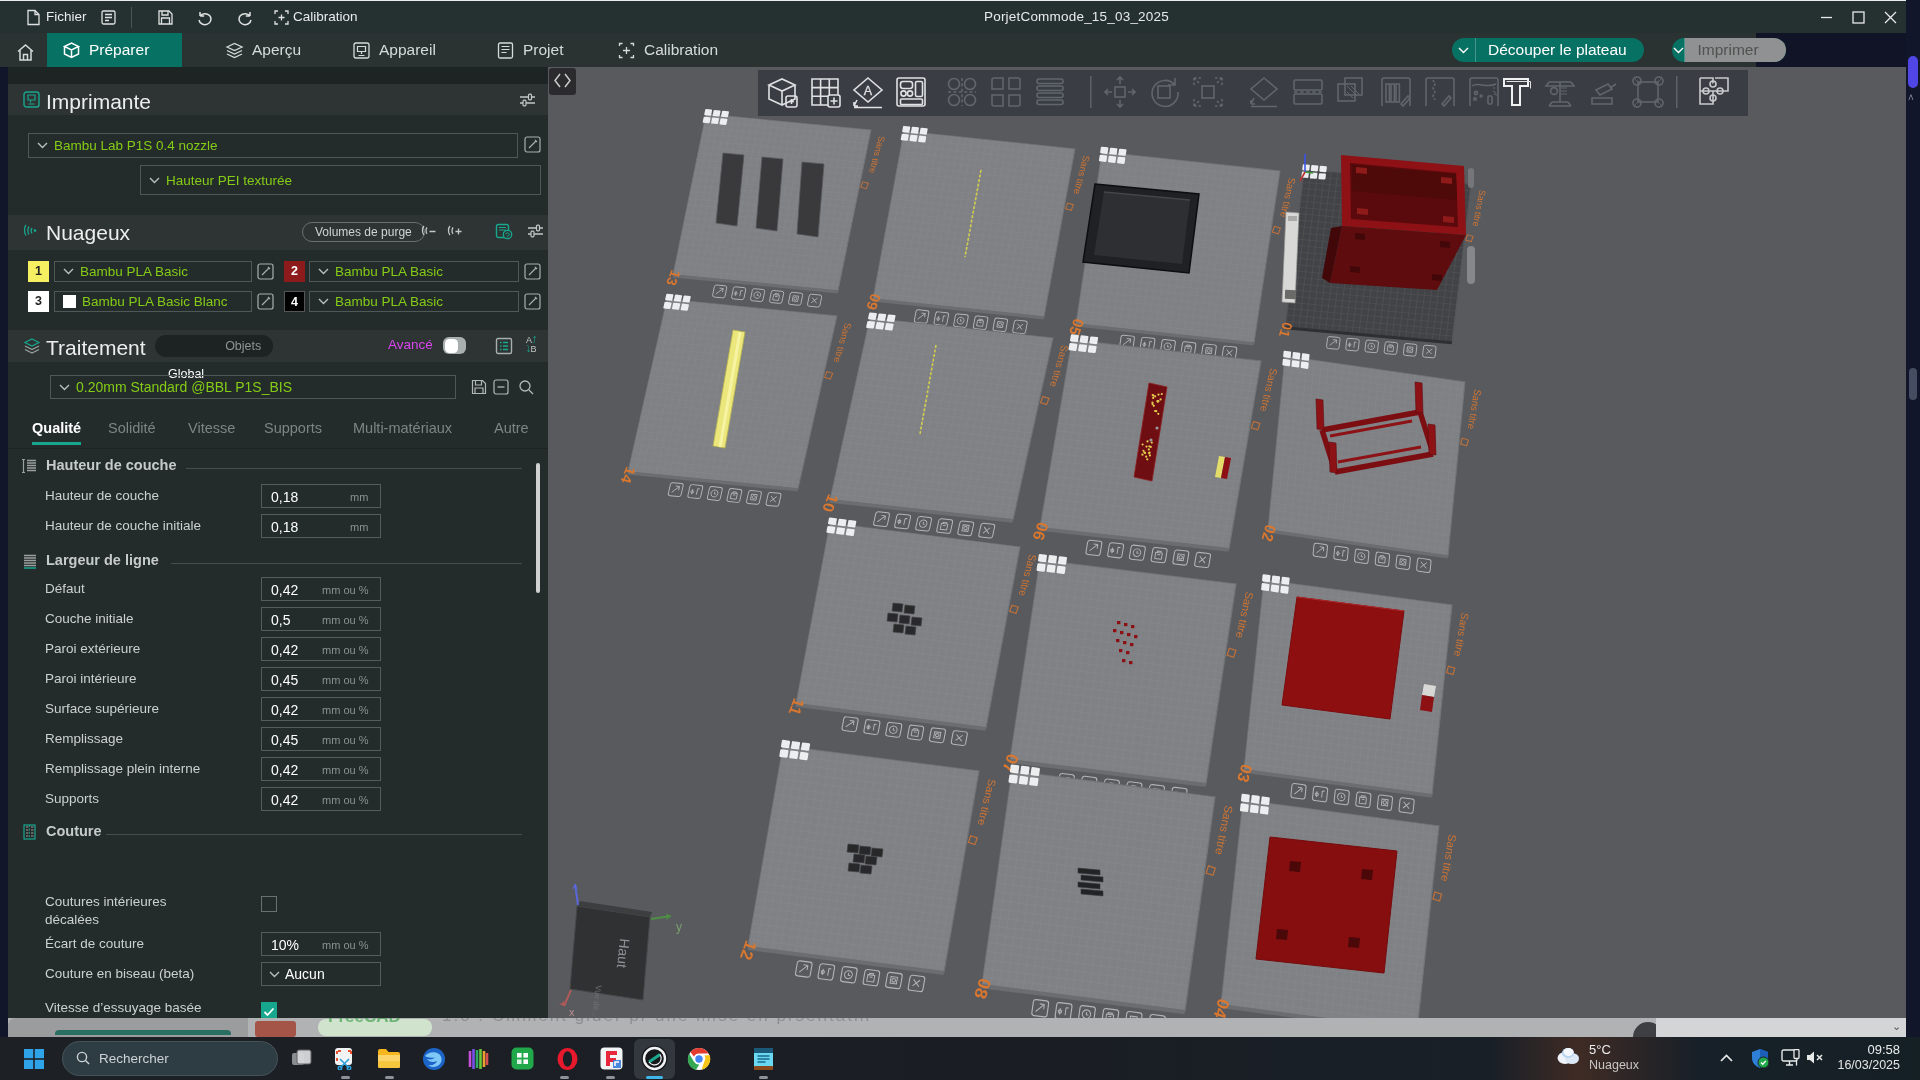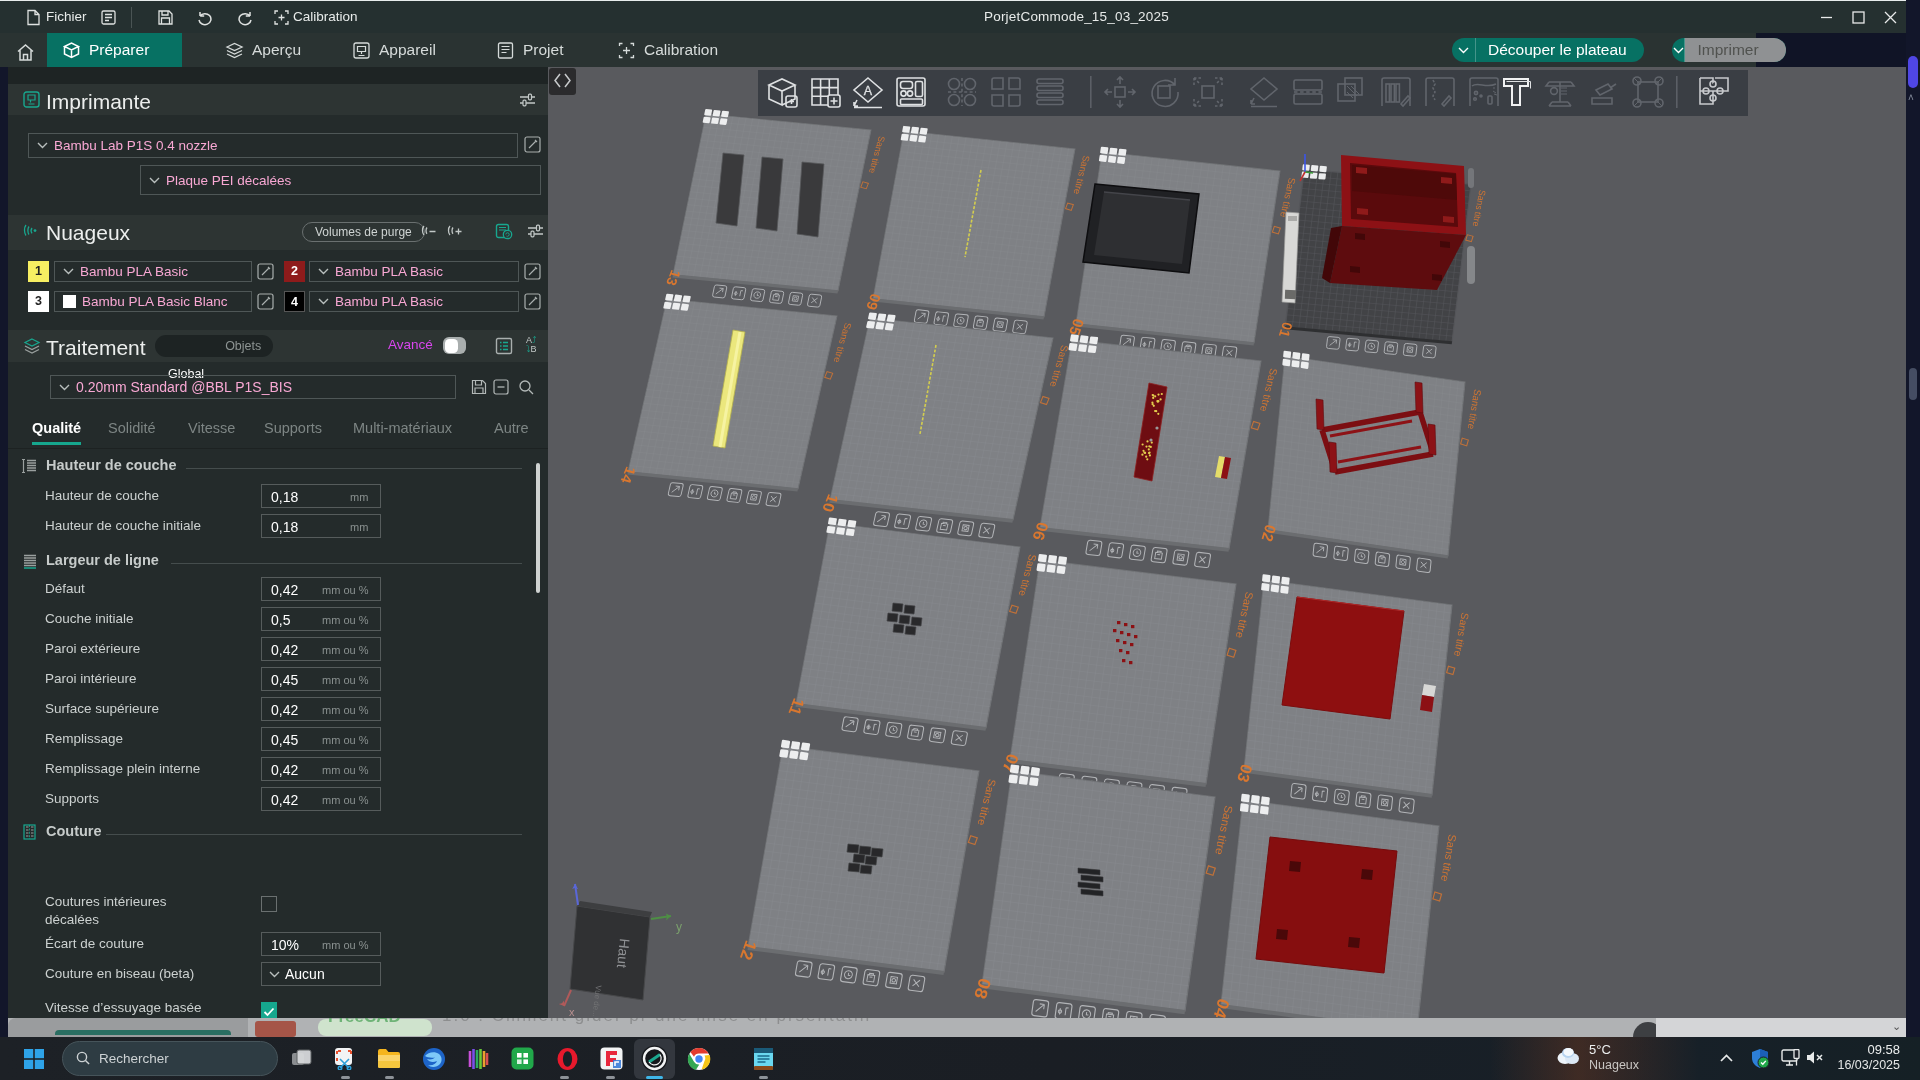--- a/index.html
+++ b/index.html
@@ -13,21 +13,21 @@
 .actbtn { position:absolute; top:5px; height:24px; border-radius:12px; display:flex; }
 .abchev { width:24px; display:flex; align-items:center; justify-content:center; border-right:1px solid rgba(255,255,255,0.25); }
 .abtext { padding:0 17px 0 12px; font-size:15.5px; line-height:24px; }
 #panel { position:absolute; left:8px; top:67px; width:540px; height:955px; background:#242b2b; }
 .sechead { position:absolute; left:0; width:540px; background:#2d3433; }
 .secicon { position:absolute; left:15px; top:7px; }
 .sectitle { position:absolute; left:38px; top:6px; font-size:21px; color:#eceeed;text-align:center; }
 .pill { position:absolute; height:20px; line-height:19px; padding:0 12px; border:1px solid #6a7070;
   border-radius:10px; font-size:12px; color:#cfd4d3; }
 .combo { position:absolute; border:1px solid #4f5757; display:flex; align-items:center; gap:6px;
-  padding:0 8px; font-size:13.5px; color:#f9a8d4; white-space:nowrap; overflow:hidden; }
+  padding:0 8px; font-size:13.5px; color:#84cc16; white-space:nowrap; overflow:hidden; }
 .combo span { overflow:hidden; }
 .sw { width:13px; height:13px; background:#fff; flex:none; display:inline-block; }
 .lbl { position:absolute; font-size:16px; color:#fde047;margin-top:43px; }
 .fbadge { position:absolute; width:21px; height:21px; text-align:center; line-height:21px;
   font-size:12.5px; font-weight:bold; }
 .tgroup { position:absolute; left:147px; top:5px; height:22px; background:#1d2323; border-radius:11px;
   display:flex; }
 .tglobal { background:#067a68; color:#fff; border-radius:11px; padding:0 13px; line-height:22px; font-size:12.5px;margin-top:28px; }
 .tobjets { color:#8d9493; padding:0 12px 0 8px; line-height:22px; font-size:12.5px; }
 .toggle { position:absolute; left:435px; top:7px; width:23px; height:17px; background:#a9aeae; border-radius:6px; }
@@ -1190,21 +1190,21 @@
     </div>
   <span style="position:absolute;left:516px;top:69px"><svg width="17" height="17" viewBox="0 0 17 17" style="flex:none">
         <rect x="1" y="1" width="15" height="15" rx="2" stroke="#a9afae" fill="none" stroke-width="1.2"></rect>
         <path d="M5 12 L12 5 M11 4 l2 2" stroke="#a9afae" stroke-width="1.2" fill="none"></path>
       </svg></span>
   <div class="lbl" style="left:18px;top:104px">Type de plaque</div>
   <div class="combo" style="left:132px;top:98px;width:401px;height:30px">
       <svg width="11" height="7" viewBox="0 0 11 7" style="flex:none">
         <path d="M1 1 L5.5 5.5 L10 1" stroke="#b9bfbe" stroke-width="1.4" fill="none"></path>
       </svg>
-      <span>Plaque PEI décalées</span>
+      <span>Hauteur PEI texturée</span>
     </div>
 
   <div class="sechead" style="top:148px;height:35px">
     <span class="secicon"><svg width="18" height="17" viewBox="0 0 18 17">
           <path d="M3 3 c-2 2.5 -2 8 0 10.5 M6 4.5 c-1.5 2 -1.5 6 0 8 M9 6 c-1 1.4 -1 3.9 0 5.3" stroke="#18a78f" stroke-width="1.3" fill="none"></path>
           <circle cx="12" cy="8.6" r="1.4" fill="#18a78f"></circle>
         </svg></span>
     <span class="sectitle">Nuageux</span>
     <span class="pill" style="left:294px;top:7px">Volumes de purge</span>
     <span style="position:absolute;left:412px;top:8px"><svg width="17" height="17" viewBox="0 0 17 17">

